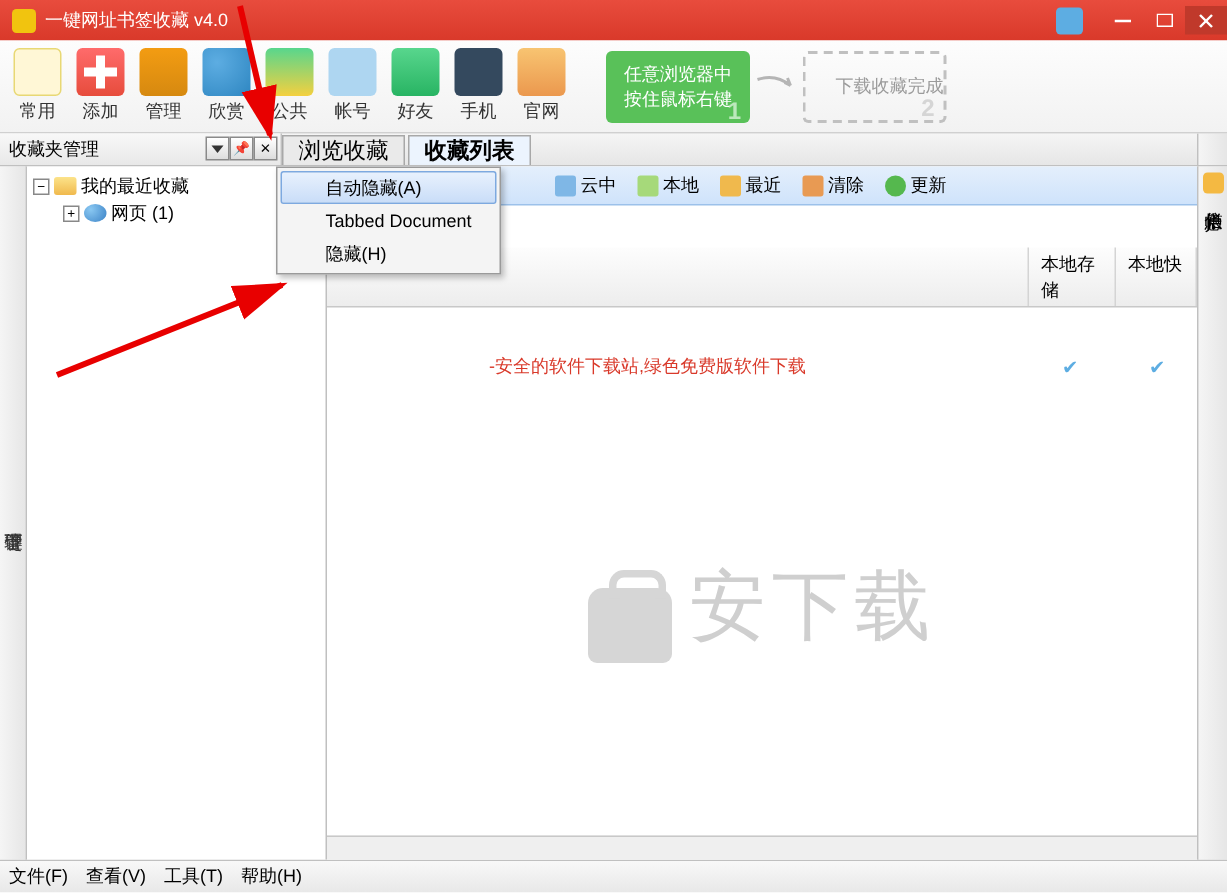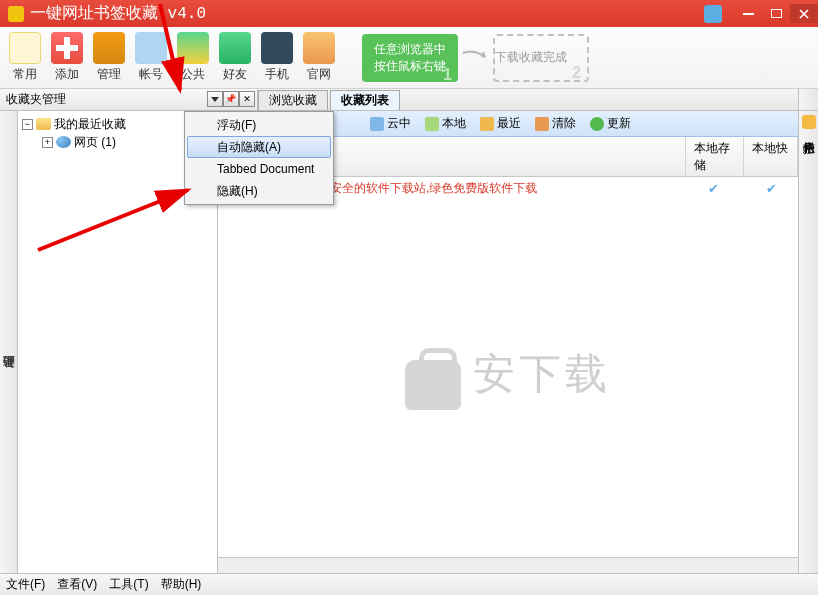--- a/index.html
+++ b/index.html
@@ -1,21 +1,21 @@
 <!DOCTYPE html>
 <html><head>
 <meta charset="utf-8">
 <style>
 * { margin: 0; padding: 0; box-sizing: border-box; font-family: "Microsoft YaHei", SimSun, Arial, sans-serif; font-size: 12px; }
 body { width: 818px; height: 595px; background: #fff; position: relative; overflow: hidden; }
 
 
 .titlebar { height: 27px; background: linear-gradient(#e84c3d, #d9392a); display: flex; align-items: center; color: white; padding-left: 8px; }
 .titlebar .icon { width: 16px; height: 16px; background: #f1c40f; border-radius: 3px; margin-right: 6px; }
-.titlebar .title { flex: 1; font-size: 16px; font-family: Liberation Mono, monospace; }
+.titlebar .title { flex: 1; font-size: 12px; }
 .titlebar .winbtns { display: flex; height: 100%; align-items: center; }
 .titlebar .gift { width: 18px; height: 18px; background: #5dade2; border-radius: 3px; margin-right: 12px; }
 .titlebar .winbtn { width: 28px; height: 19px; display: flex; align-items: center; justify-content: center; cursor: pointer; }
 .titlebar .winbtn.close { background: #c0392b; }
 
 
 .toolbar { height: 62px; background: linear-gradient(#fdfdfd, #f2f2f2); border-bottom: 1px solid #d0d0d0; display: flex; align-items: center; padding: 0 4px; position: relative; }
 .tbtn { width: 42px; height: 58px; display: flex; flex-direction: column; align-items: center; justify-content: center; cursor: pointer; gap: 2px; }
 .tbtn .ticon { width: 32px; height: 32px; border-radius: 4px; }
 .tbtn .tlabel { font-size: 12px; color: #333; }
@@ -26,53 +26,53 @@
 .i-manage { background: linear-gradient(#f39c12, #d68910); }
 .i-view { background: radial-gradient(circle at 30% 30%, #5dade2, #2e86c1); border-radius: 50%; }
 .i-public { background: linear-gradient(#58d68d, #f4d03f); }
 .i-account { background: #aed6f1; }
 .i-friend { background: linear-gradient(#58d68d, #28b463); border-radius: 50% 50% 40% 40%; }
 .i-mobile { background: #34495e; border-radius: 4px; }
 .i-official { background: linear-gradient(#f8c471, #eb984e); }
 .card1 { width: 96px; height: 48px; background: #59c159; border-radius: 4px; margin-left: 22px; color: white; display: flex; flex-direction: column; align-items: center; justify-content: center; font-size: 11px; position: relative; }
 .card1 .num { position: absolute; bottom: -2px; right: 6px; font-size: 16px; color: #bce8bc; font-weight: bold; }
 .arrow1 { width: 35px; height: 48px; display: flex; align-items: center; justify-content: center; }
-.card2 { width: 96px; height: 48px; border: 2px dashed #c0c0c0; border-radius: 4px; color: #9b9b9b; display: flex; flex-direction: column; align-items: flex-start; justify-content: center; font-size: 11px; position: relative; }
+.card2 { width: 96px; height: 48px; border: 2px dashed #c0c0c0; border-radius: 4px; color: #9b9b9b; display: flex; flex-direction: column; align-items: flex-end; justify-content: center; font-size: 11px; position: relative; }
 .card2 .num { position: absolute; bottom: -2px; right: 6px; font-size: 16px; color: #d5d5d5; font-weight: bold; }
 
 
 .panelrow { height: 22px; display: flex; border-bottom: 1px solid #c0c0c0; }
-.sidepanelhdr { width: 258px; background: linear-gradient(#f8f8f8,#e8e8e8); border-right: 1px solid #c0c0c0; display: flex; align-items: center; padding-left: 6px; font-size: 12px; position: relative; }
+.sidepanelhdr { width: 188px; background: linear-gradient(#f8f8f8,#e8e8e8); border-right: 1px solid #c0c0c0; display: flex; align-items: center; padding-left: 6px; font-size: 12px; position: relative; }
 .sidepanelhdr .ctrls { position: absolute; right: 2px; top: 2px; display: flex; gap: 0; }
 .hdrbtn { width: 16px; height: 16px; border: 1px solid #8a8a8a; background: linear-gradient(#fff,#ddd); display: flex; align-items: center; justify-content: center; cursor: pointer; font-size: 9px; }
 .hdrbtn.dd::after { content: ""; border-left: 4px solid transparent; border-right: 4px solid transparent; border-top: 5px solid #333; }
 .tabstrip { flex: 1; display: flex; align-items: flex-end; background: linear-gradient(#f5f5f5,#e6e6e6); }
-.tab { height: 20px; padding: 0 10px; border: 1px solid #a8a8a8; border-bottom: none; background: #eaeaea; display: flex; align-items: center; cursor: pointer; font-size: 12px; margin-right: 2px; }
+.tab { height: 20px; padding: 0 10px; border: 1px solid #a8a8a8; border-bottom: none; background: #eaeaea; display: flex; align-items: center; cursor: pointer; font-size: 15px; margin-right: 2px; }
 .tab.active { background: #ecf4fe; font-weight: bold; }
 .rightstrip { width: 20px; background: linear-gradient(90deg,#f5f5f5,#e6e6e6); border-left: 1px solid #c0c0c0; }
 
 
 .body { display: flex; height: 462px; }
 .lefttiny { width: 18px; background: linear-gradient(90deg,#f5f5f5,#e6e6e6); border-right: 1px solid #c0c0c0; writing-mode: vertical-rl; text-align: center; padding-top: 8px; font-size: 12px; color: #333; }
 .tree { width: 200px; border-right: 1px solid #c0c0c0; padding: 4px; background: #fff; }
 .treerow { display: flex; align-items: center; height: 18px; gap: 3px; cursor: pointer; }
 .treerow .expander { width: 11px; height: 11px; border: 1px solid #888; display: flex; align-items: center; justify-content: center; font-size: 9px; line-height: 1; }
 .treerow .folder { width: 15px; height: 12px; background: linear-gradient(#fce38a,#f0b94d); border-radius: 2px; }
 .treerow.indent { padding-left: 20px; }
-.main { flex: 1; display: flex; flex-direction: column; background: #fff; position: relative; }
+.main { flex: 1; display: flex; flex-direction: column; background: #fff; position: relative; gap: 28px; }
 .filterbar { height: 26px; background: linear-gradient(#e4effc,#cfe3fb); border-bottom: 1px solid #9cc1ea; display: flex; align-items: center; padding: 0 4px; gap: 2px; }
 .fbtn { height: 20px; padding: 0 6px; display: flex; align-items: center; gap: 3px; cursor: pointer; font-size: 12px; border-radius: 2px; }
 .ficon { width: 14px; height: 14px; border-radius: 2px; }
 .colhdr { height: 40px; background: linear-gradient(#fdfdfd,#ededed); border-bottom: 1px solid #c8c8c8; display: flex; }
 .col { border-right: 1px solid #d4d4d4; padding: 3px 8px; font-size: 12px; }
 .datarow { height: 22px; display: flex; align-items: center; padding-left: 8px; color: #d9392a; font-size: 12px; position: relative; }
 .datarow .chk { position: absolute; color: #5dade2; font-size: 13px; }
 .canvas { flex: 1; position: relative; display: flex; align-items: center; justify-content: center; }
 .watermark { color: #cfcfcf; text-align: center; }
-.watermark .wm1 { font-size: 42px; letter-spacing: 4px; }
+.watermark .wm1 { font-size: 51px; letter-spacing: 4px; }
 .watermark .wm2 { font-size: 22px; letter-spacing: 2px; }
 .wmicon { width: 56px; height: 50px; background: #d6d6d6; border-radius: 10px 10px 6px 6px; display: inline-block; vertical-align: middle; margin-right: 12px; position: relative; }
 .wmicon::before { content: ""; position: absolute; top: -12px; left: 14px; width: 28px; height: 14px; border: 5px solid #d6d6d6; border-bottom: none; border-radius: 10px 10px 0 0; }
 .scroll-bottom { height: 16px; background: #efefef; border-top: 1px solid #c8c8c8; }
 .righttiny { width: 20px; background: linear-gradient(90deg,#f5f5f5,#e6e6e6); border-left: 1px solid #c0c0c0; display: flex; flex-direction: column; align-items: center; padding-top: 4px; gap: 3px; font-size: 12px; }
 .righttiny .ricon { width: 14px; height: 14px; background: #f4b942; border-radius: 3px; }
 
 
 .ctxmenu { position: absolute; left: 184px; top: 111px; width: 150px; background: #f4f4f4; border: 1px solid #9a9a9a; box-shadow: 2px 2px 4px rgba(0,0,0,0.25); z-index: 100; padding: 2px; }
 .ctxmenu .mi { height: 22px; display: flex; align-items: center; padding-left: 30px; cursor: pointer; font-size: 12px; position: relative; }
@@ -121,26 +121,30 @@
     </div>
   <div class="tbtn">
       <div class="ticon i-add"></div>
       <div class="tlabel">添加</div>
     </div>
   <div class="tbtn">
       <div class="ticon i-manage"></div>
       <div class="tlabel">管理</div>
     </div>
   <div class="tbtn">
+      <div class="ticon i-view"></div>
+      <div class="tlabel">欣赏</div>
+    </div>
+  <div class="tbtn">
+      <div class="ticon i-public"></div>
+      <div class="tlabel">公共</div>
+    </div>
+  <div class="tbtn">
       <div class="ticon i-account"></div>
       <div class="tlabel">帐号</div>
-    </div>
-  <div class="tbtn">
-      <div class="ticon i-public"></div>
-      <div class="tlabel">公共</div>
     </div>
   <div class="tbtn">
       <div class="ticon i-friend"></div>
       <div class="tlabel">好友</div>
     </div>
   <div class="tbtn">
       <div class="ticon i-mobile"></div>
       <div class="tlabel">手机</div>
     </div>
   <div class="tbtn">
@@ -241,21 +245,20 @@
 </div>
 
 <div class="menubar">
   <span class="mitem">文件(F)</span>
   <span class="mitem">查看(V)</span>
   <span class="mitem">工具(T)</span>
   <span class="mitem">帮助(H)</span>
 </div>
 
 <div class="ctxmenu">
-  <div class="mi">浮动(F)</div>
   <div class="mi hl">自动隐藏(A)</div>
   <div class="mi">Tabbed Document</div>
   <div class="mi">隐藏(H)</div>
 </div>
 
 <svg class="redarrow" style="left:120px; top:0px;" width="80" height="100">
   <defs>
       <marker id="ah1" markerWidth="10" markerHeight="10" refX="8" refY="3" orient="auto">
         <path d="M0,0 L0,6 L9,3 z" fill="#e80000"></path>
       </marker>

